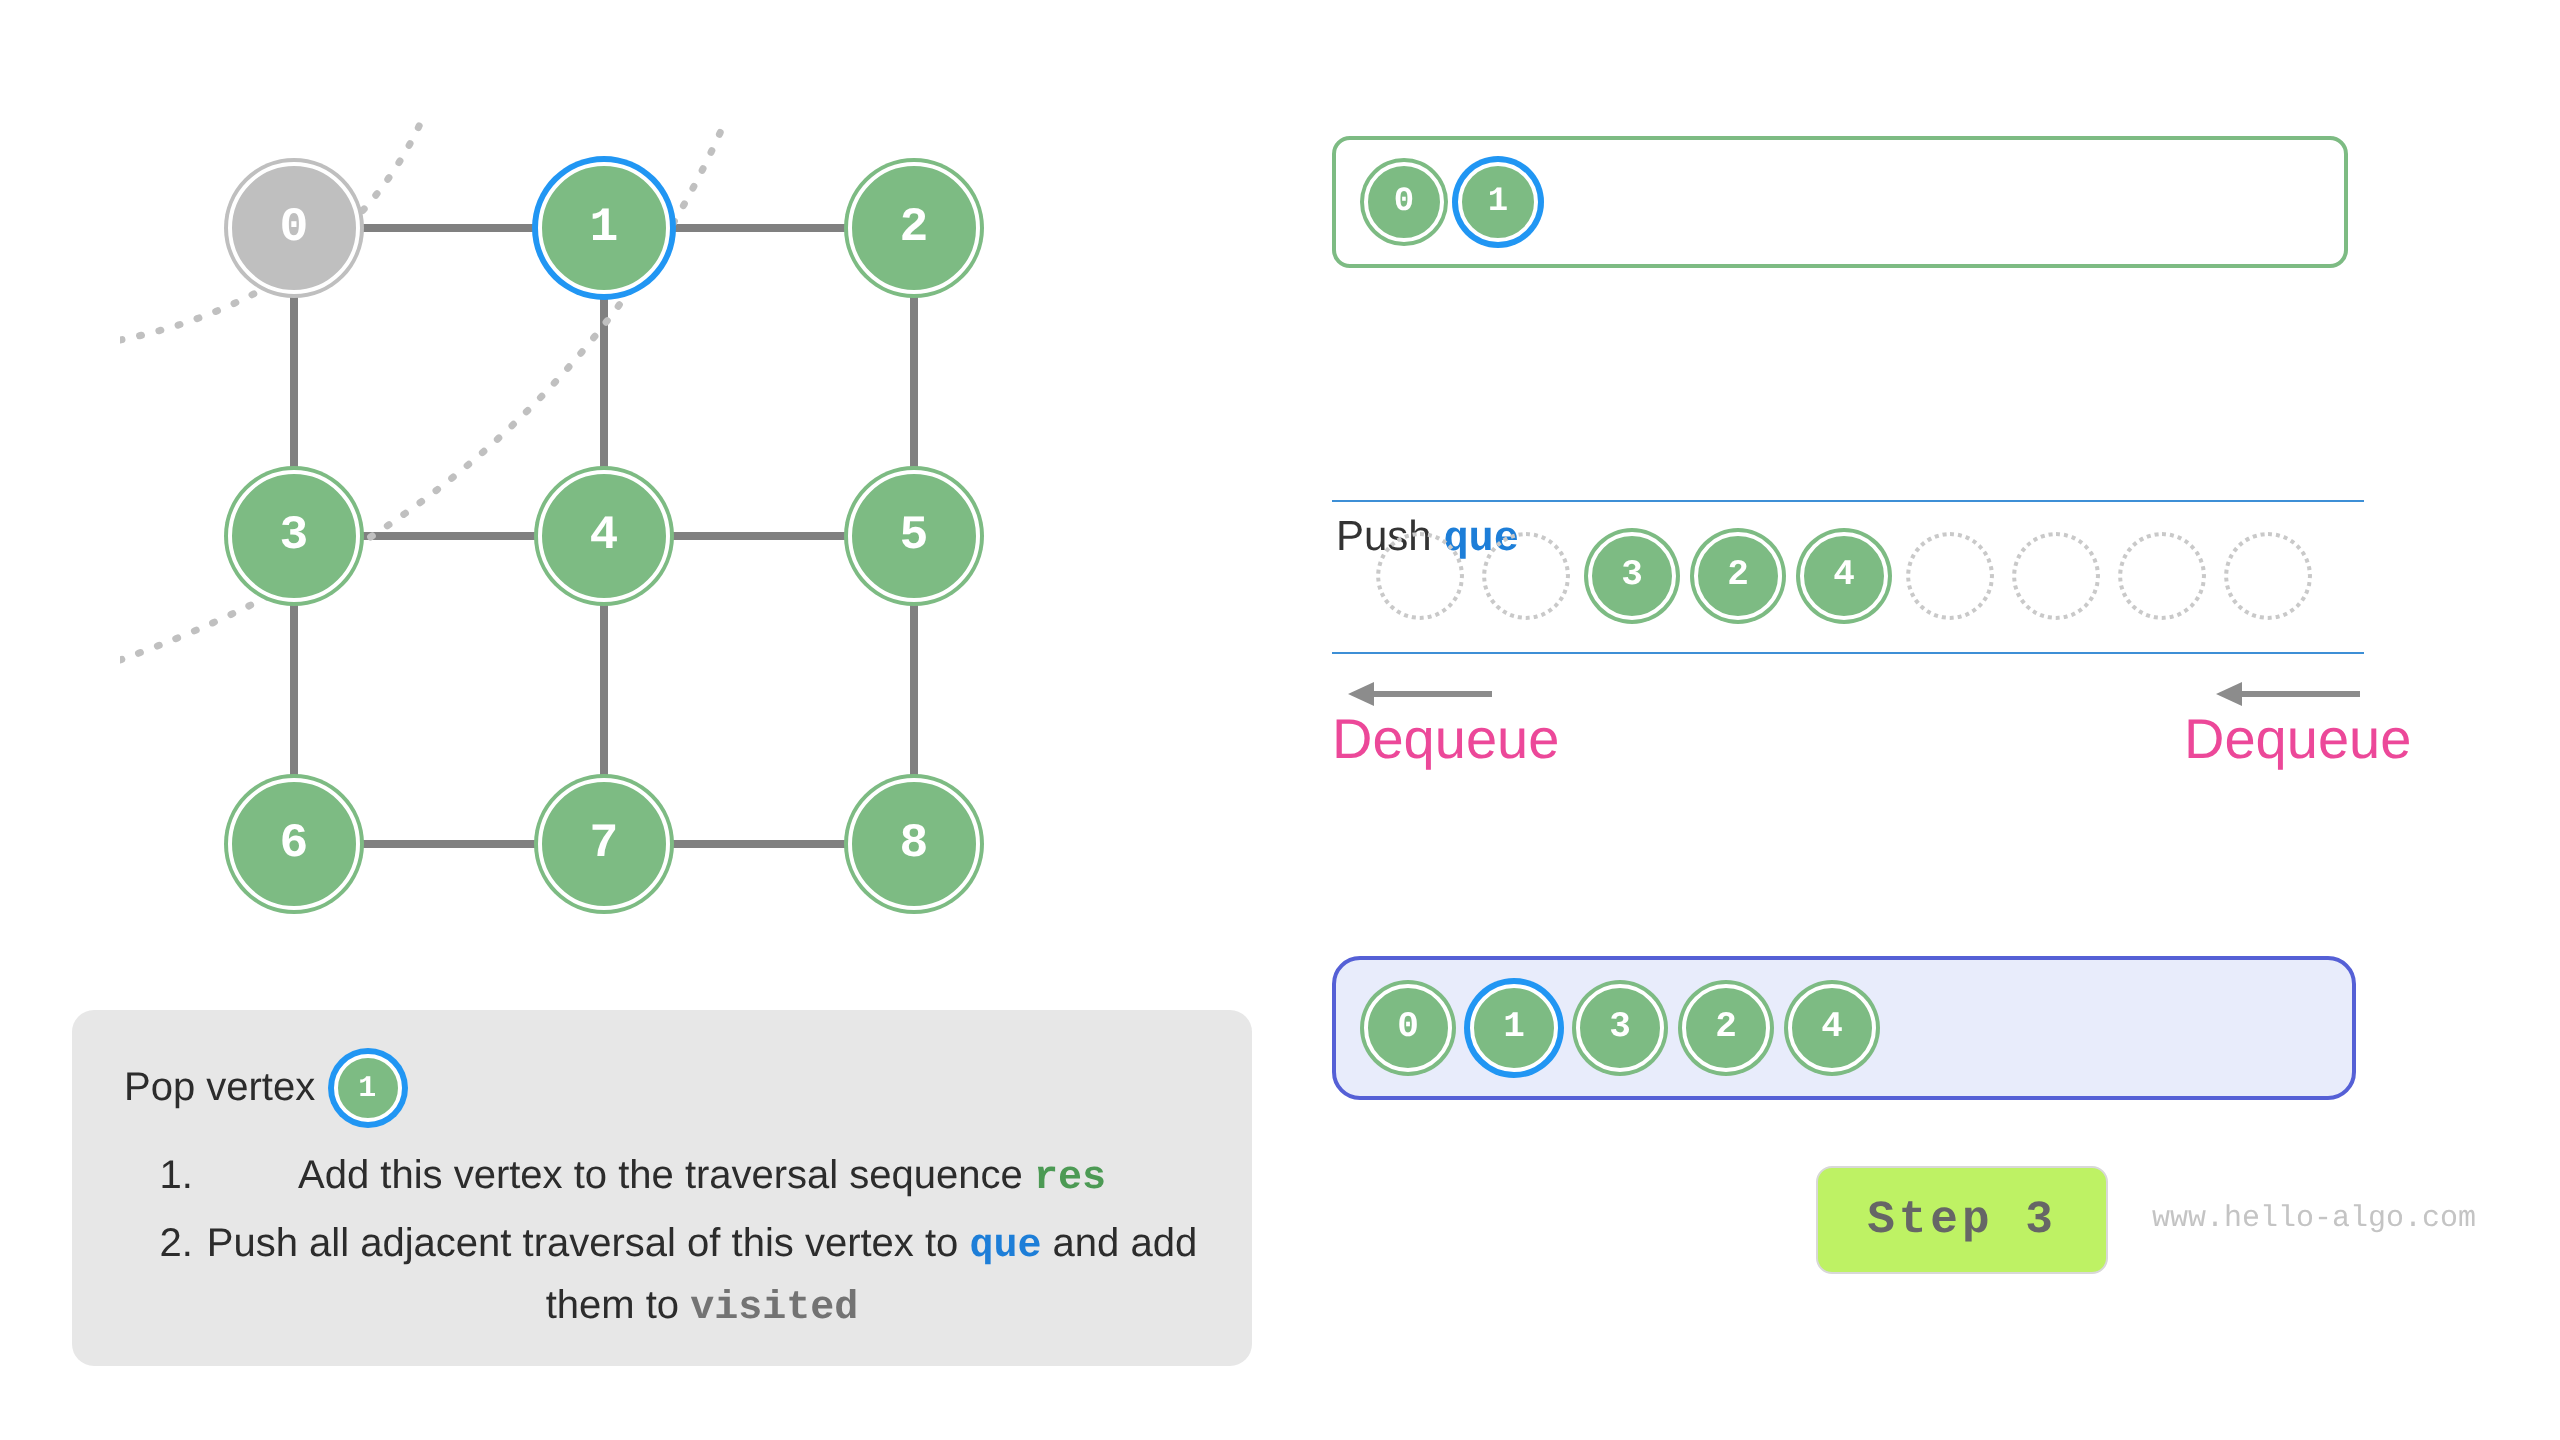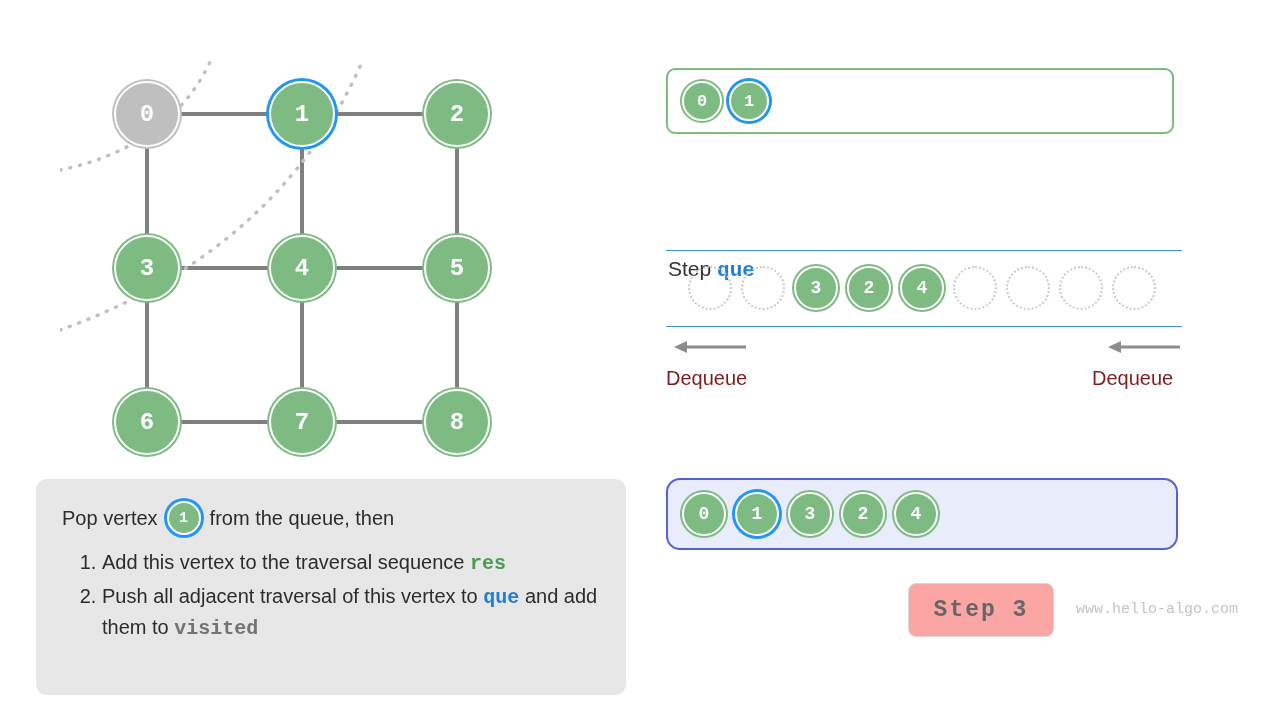--- a/index.html
+++ b/index.html
@@ -54,59 +54,59 @@
   #q-line-top{top:0;}
   #q-line-bot{top:76px;}
   #queue-slots{
     position:absolute;left:22px;top:8px;width:478px;height:60px;
     display:flex;align-items:center;gap:9px;
   }
   #queue-slots .node{width:44px;height:44px;font-size:18px;}
   .arrow{position:absolute;top:90px;width:74px;height:14px;}
   #arrow-dequeue{left:8px;}
   #arrow-enqueue{left:442px;}
-  .arrow-label{position:absolute;top:117px;font-size:20px;color:#7f1d1d;white-space:nowrap;}
+  .arrow-label{position:absolute;top:104px;font-size:28px;color:#ec4899;white-space:nowrap;}
   #label-dequeue{left:0;}
   #label-enqueue{left:426px;}
 
   
   #visited-box{
     position:absolute;left:6px;top:478px;width:512px;height:72px;
     background:#e8ecfb;border:2px solid #5560d6;border-radius:14px;
     display:flex;align-items:center;padding-left:14px;box-sizing:border-box;gap:9px;
   }
   #visited-box .node{width:44px;height:44px;font-size:18px;}
 
   
   #step-chip{
     position:absolute;left:248px;top:583px;width:144px;height:52px;
-    background:#fca5a5;border:1.5px solid #d8d8d8;border-radius:8px;
+    background:#bef264;border:1.5px solid #d8d8d8;border-radius:8px;
     display:flex;align-items:center;justify-content:center;
     font-family:"Liberation Mono", monospace;font-weight:bold;
     font-size:23px;color:#666666;letter-spacing:2px;
   }
   #watermark{
     position:absolute;left:416px;top:601px;
     font-family:"Liberation Mono", monospace;font-size:15px;color:#c4c4c4;
     white-space:nowrap;
   }
 
   
   #desc-box{
-    position:absolute;left:36px;top:479px;width:590px;height:216px;
+    position:absolute;left:36px;top:505px;width:590px;height:178px;
     background:#e7e7e7;border-radius:11px;box-sizing:border-box;
     padding:22px 26px 0 26px;
   }
   #desc-line1{
     display:flex;align-items:center;font-size:20px;color:#2c2c2c;gap:9px;
     white-space:nowrap;
   }
   #desc-line1 .node{width:34px;height:34px;font-size:15px;}
   ol#desc-list{
-    margin:13px 0 0 0;padding-left:40px;font-size:20px;color:#2c2c2c;line-height:1.42;
+    margin:13px 0 0 0;padding-left:40px;font-size:20px;color:#2c2c2c;line-height:1.42;text-align:center;
   }
   ol#desc-list li{margin-bottom:4px;}
   ol#desc-list li::marker{color:#2c2c2c;}
 </style>
 </head>
 <body>
 
 <div id="graph-panel">
   <svg id="graph-svg" width="520" height="460">
 
@@ -141,21 +141,20 @@
 
   <div class="node" style="position:absolute;left:114px;top:389px;width:66px;height:66px;font-size:24px;">6</div>
   <div class="node" style="position:absolute;left:269px;top:389px;width:66px;height:66px;font-size:24px;">7</div>
   <div class="node" style="position:absolute;left:424px;top:389px;width:66px;height:66px;font-size:24px;">8</div>
 </div>
 
 <div id="desc-box">
   <div id="desc-line1">
     <span>Pop vertex</span>
     <span class="node hl">1</span>
-    <span>from the queue, then</span>
   </div>
   <ol id="desc-list">
     <li>
       <span>Add this vertex to the traversal sequence </span><span class="mono code-green">res</span>
     </li>
     <li>
       <span>Push all adjacent traversal of this vertex to </span><span class="mono code-blue">que</span><span> and add them to </span><span class="mono code-indigo">visited</span>
     </li>
   </ol>
 </div>
@@ -164,21 +163,21 @@
 
   <div class="sec-title" style="left:8px;top:75px;">
     <span>Traversal sequence </span><span class="code code-green">res</span>
   </div>
   <div id="res-box">
     <div class="node">0</div>
     <div class="node hl">1</div>
   </div>
 
   <div class="sec-title" style="left:8px;top:257px;">
-    <span>Step </span><span class="code code-blue">que</span>
+    <span>Push </span><span class="code code-blue">que</span>
   </div>
   <div id="queue-wrap">
     <div class="q-line" id="q-line-top"></div>
     <div class="q-line" id="q-line-bot"></div>
     <div id="queue-slots">
       <div class="node empty"></div>
       <div class="node empty"></div>
       <div class="node">3</div>
       <div class="node">2</div>
       <div class="node">4</div>

